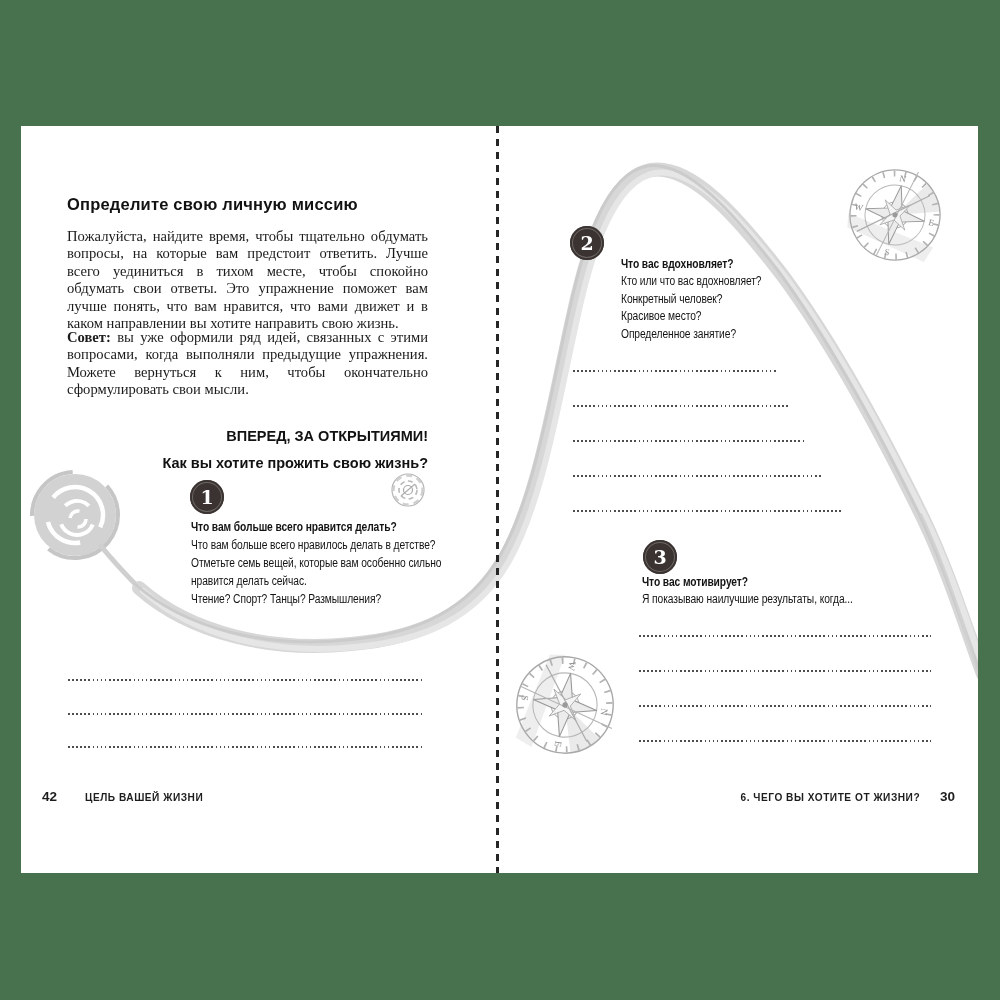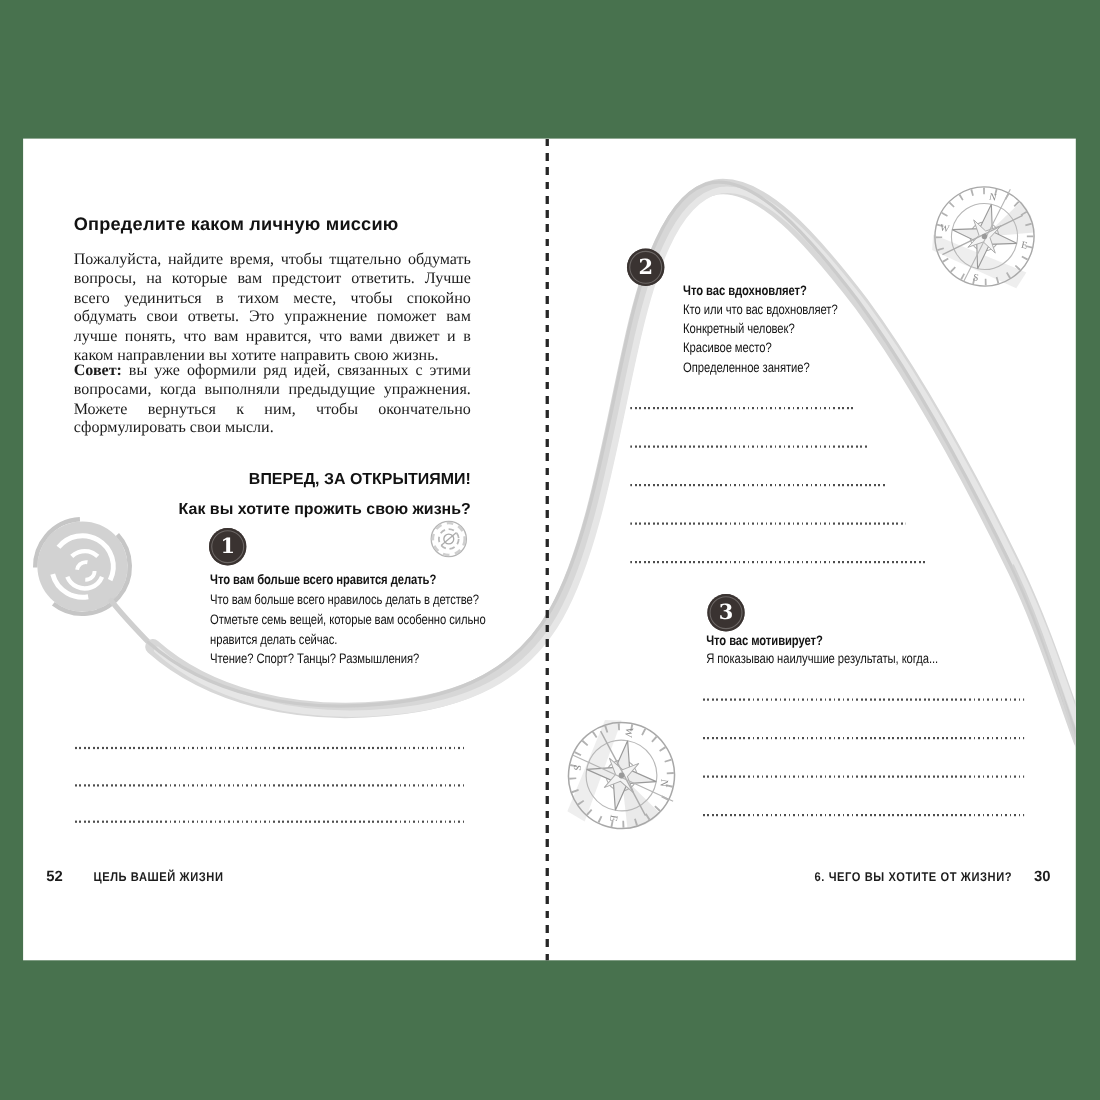--- a/index.html
+++ b/index.html
@@ -108,21 +108,21 @@
         <text class="cl" x="0" y="-34" text-anchor="middle">N</text>
         <text class="cl" x="37" y="3" text-anchor="middle">E</text>
         <text class="cl" x="0" y="41" text-anchor="middle">S</text>
         <text class="cl" x="-37" y="3" text-anchor="middle">W</text>
       </g>
     </svg>
 
     <div class="content">
 
       <div>
-        <div class="abs heading" style="left:46px;top:69px;">Определите каком личную миссию</div>
+        <div class="abs heading" style="left:46px;top:69px;">Определите свою личную миссию</div>
 
         <div class="abs serif" style="left:46px;top:102px;width:361px;">Пожалуйста, найдите время, чтобы тщательно обдумать вопросы, на которые вам предстоит ответить. Лучше всего уединиться в тихом месте, чтобы спокойно обдумать свои ответы. Это упражнение поможет вам лучше понять, что вам нравится, что вами движет и в каком направлении вы хотите направить свою жизнь.</div>
 
         <p class="abs serif" style="left:46px;top:203px;width:361px;margin:0;"><b class="tip-label">Совет:</b> <span>вы уже оформили ряд идей, связанных с этими вопросами, когда выполняли предыдущие упражнения. Можете вернуться к ним, чтобы окончательно сформулировать свои мысли.</span></p>
 
         <div class="abs cta" style="left:46px;top:302px;">ВПЕРЕД, ЗА ОТКРЫТИЯМИ!</div>
         <div class="abs cta" style="left:46px;top:329px;">Как вы хотите прожить свою жизнь?</div>
 
         <div class="abs num-circle" style="left:169px;top:354px;">1</div>
 
@@ -132,21 +132,21 @@
           <div class="hand">Отметьте семь вещей, которые вам особенно сильно</div>
           <div class="hand">нравится делать сейчас.</div>
           <div class="hand">Чтение? Спорт? Танцы? Размышления?</div>
         </div>
 
         <div class="abs dot-line" style="left:47px;top:553px;width:354px;"></div>
         <div class="abs dot-line" style="left:47px;top:587px;width:354px;"></div>
         <div class="abs dot-line" style="left:47px;top:620px;width:354px;"></div>
 
         <div class="abs footer footer-left" style="left:21px;top:663px;">
-          <span class="pnum">52</span>
+          <span class="pnum">42</span>
           <span class="rtitle">ЦЕЛЬ ВАШЕЙ ЖИЗНИ</span>
         </div>
       </div>
 
       <div class="binding"></div>
 
       <div>
         <div class="abs num-circle" style="left:549px;top:100px;">2</div>
 
         <div class="abs" style="left:552px;top:130px;margin-left:48px;">

